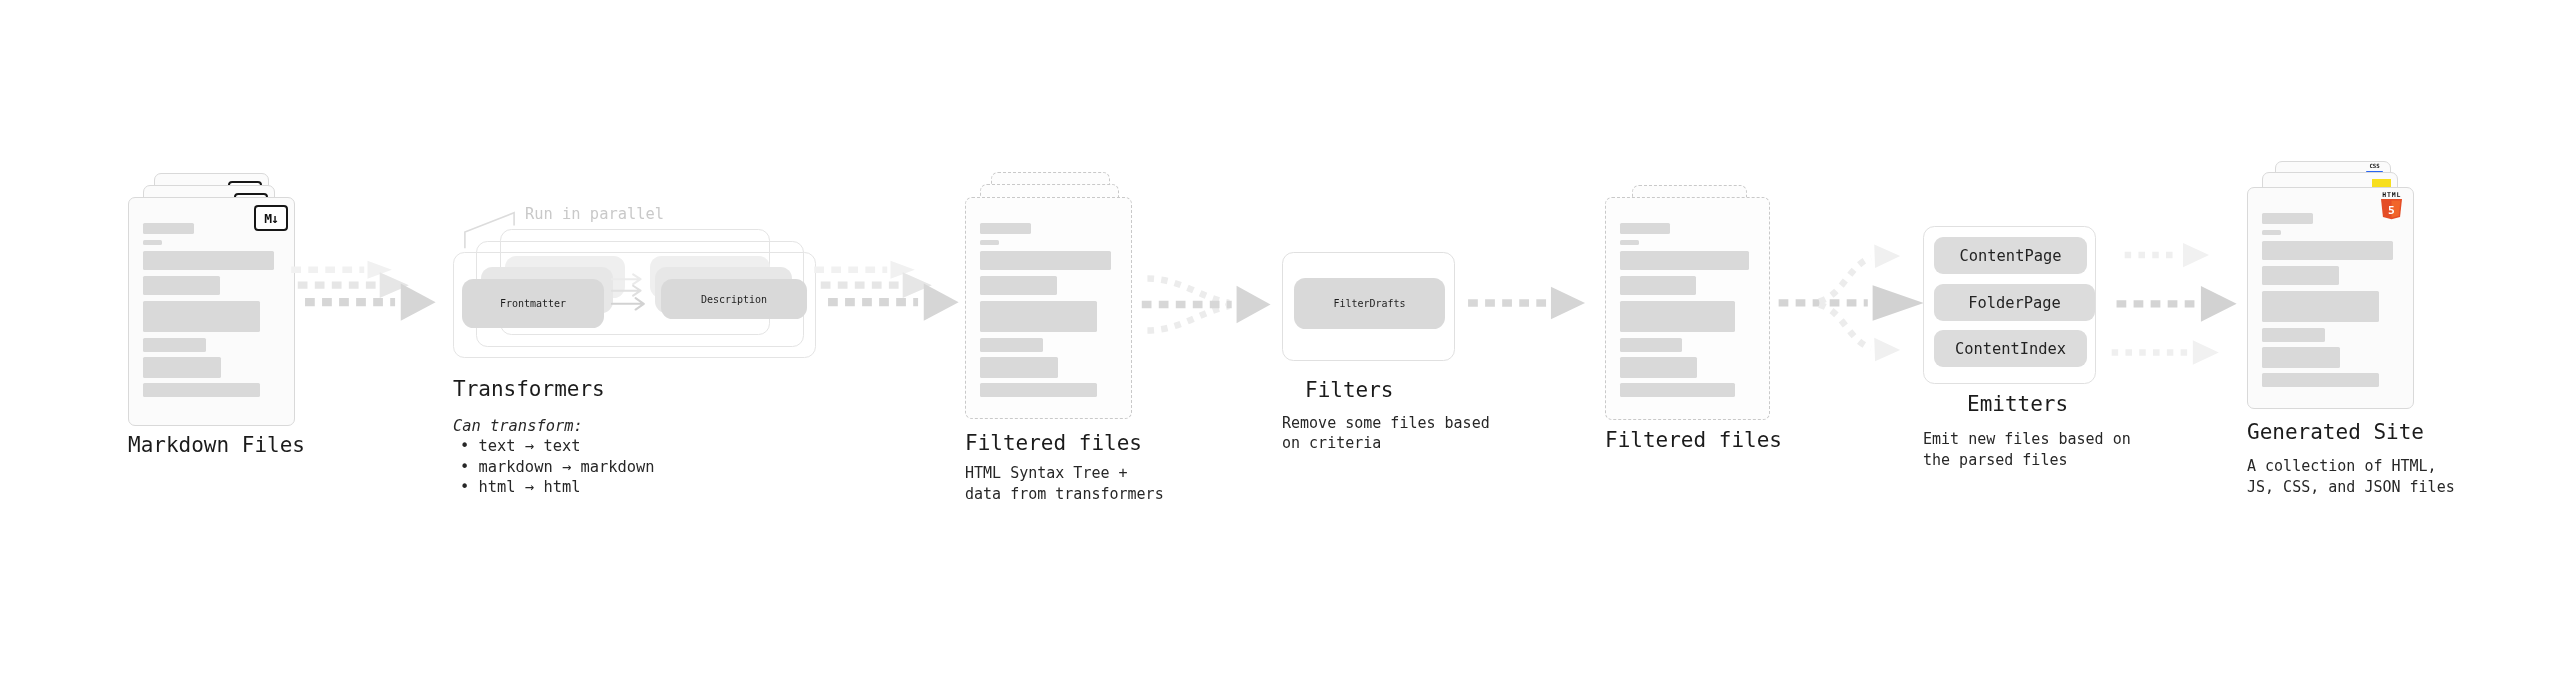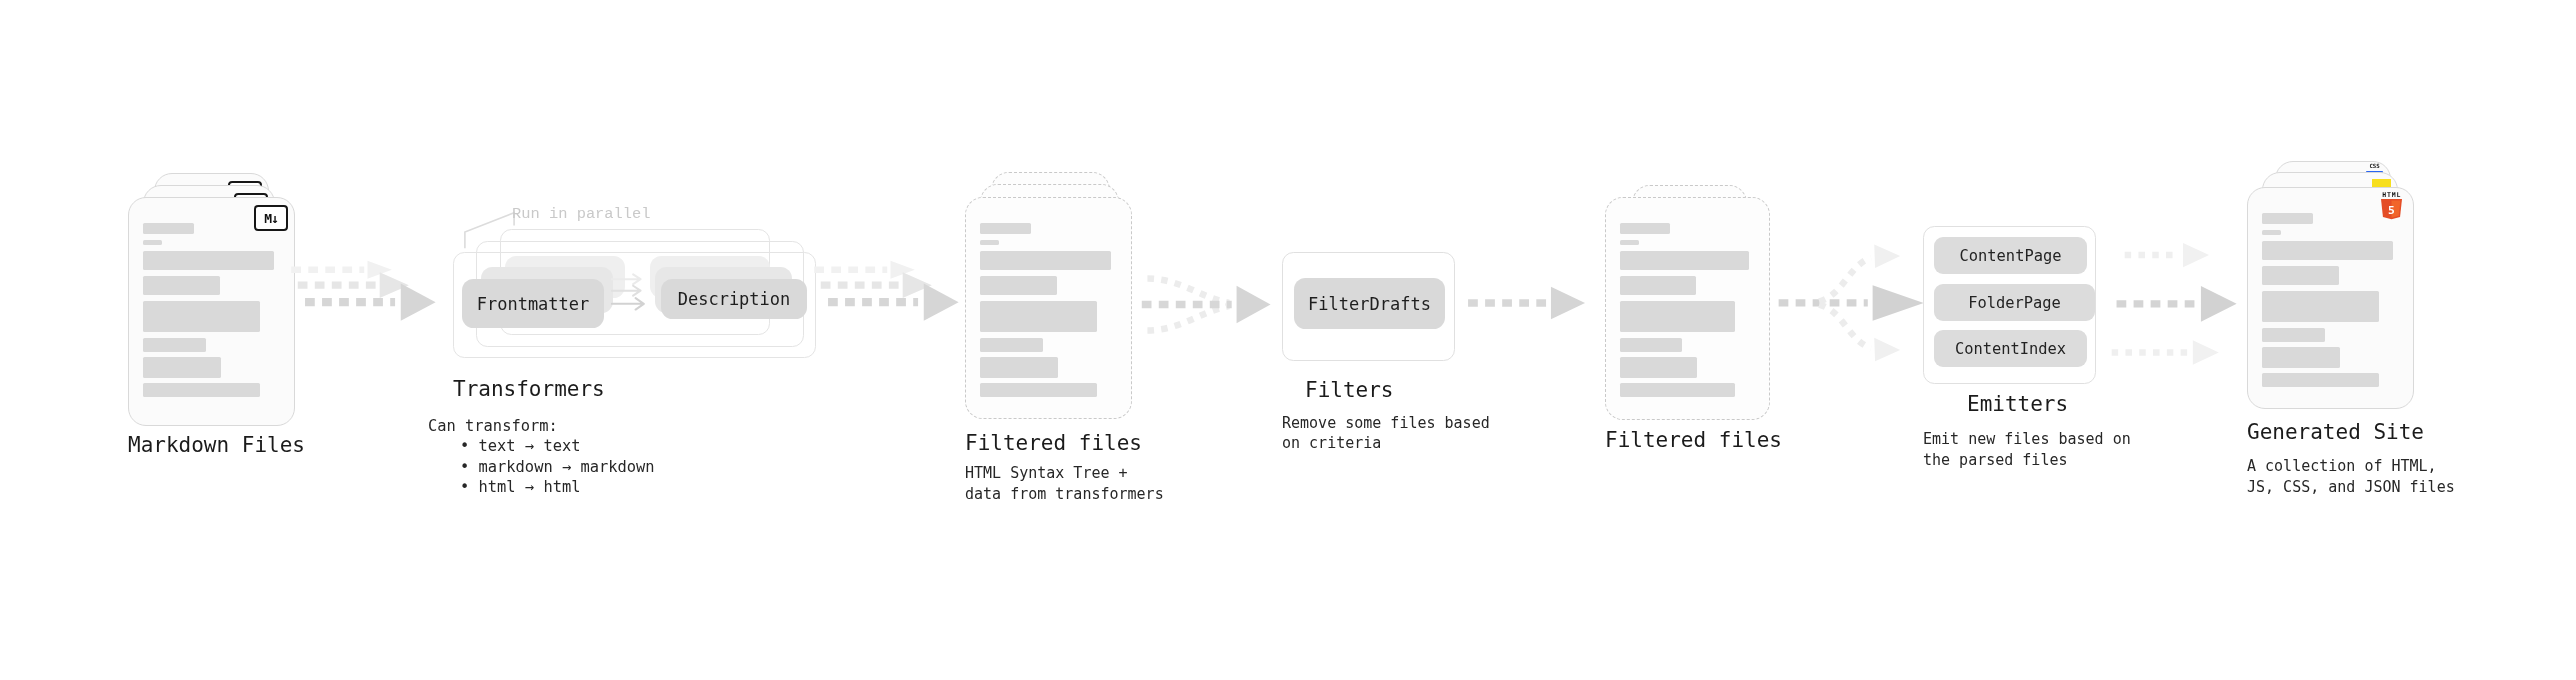--- a/index.html
+++ b/index.html
@@ -2,39 +2,39 @@
 <html style="font-size:13px"><head>
 <meta charset="utf-8">
 <style>
   html,body{margin:0;padding:0;background:#ffffff;}
   .canvas{
     position:relative;width:2576px;height:681px;background:#ffffff;overflow:hidden;
     font-family:"DejaVu Sans Mono","Liberation Mono",monospace;
   }
   .abs{position:absolute;box-sizing:border-box;}
   
-  .file-card{position:absolute;box-sizing:border-box;background:#fbfbfb;border:1.6px solid #d9d9d9;border-radius:18px;}
+  .file-card{position:absolute;box-sizing:border-box;background:#fbfbfb;border:1.6px solid #d9d9d9;border-radius:7px;}
   .file-card.dashed{border:1.6px dashed #c9c9c9;background:#fdfdfd;}
   .bars{position:absolute;left:14px;top:25px;right:16.3px;}
   .bar{background:#d9d9d9;border-radius:1.6px;margin-bottom:5.7px;}
   
   .md-badge{position:absolute;top:7.3px;right:5.7px;width:30px;height:22px;border:2.4px solid #161616;border-radius:4.1px;
     background:#ffffff;display:flex;align-items:center;justify-content:center;
     font-weight:bold;font-size:13px;color:#111;letter-spacing:-0.8px;}
   .html-badge{position:absolute;top:4.1px;right:9.8px;width:23px;text-align:center;}
   .html-badge .html-word{font-size:6.5px;font-weight:bold;color:#111;letter-spacing:0.8px;line-height:7.3px;}
   .css-badge{position:absolute;top:2.4px;right:7.3px;width:16.3px;text-align:center;}
   .css-badge .css-word{font-size:5.7px;font-weight:bold;color:#111;line-height:5.7px;}
   .css-badge .css-bar{height:3.3px;background:#2965f1;margin-top:0.8px;border-radius:0.8px;}
   .js-badge{position:absolute;top:5.7px;right:6.5px;width:18.7px;height:10.6px;background:#f7df1e;}
   
   .outline-box{position:absolute;box-sizing:border-box;border:1.6px solid #e4e4e4;border-radius:11.4px;background:transparent;}
   .panel-box{position:absolute;box-sizing:border-box;border:1.6px solid #e0e0e0;border-radius:11.4px;background:#ffffff;}
   .pill{position:absolute;box-sizing:border-box;background:#d9d9d9;border-radius:11.4px;
-    display:flex;align-items:center;justify-content:center;font-size:17px;color:#1e1e1e;}
+    display:flex;align-items:center;justify-content:center;font-size:10px;color:#1e1e1e;}
   .pill.small{font-size:15.4px;border-radius:9px;background:#dcdcdc;color:#232323;}
   .ghost-pill{position:absolute;border-radius:11.4px;}
   
   .stage-label{position:absolute;font-size:21px;line-height:27px;color:#1b1b1b;white-space:nowrap;}
   .stage-desc{position:absolute;font-size:15px;line-height:21px;color:#272727;white-space:pre-line;}
   .desc-line{position:absolute;font-size:15.4px;line-height:20.3px;color:#272727;white-space:pre;}
   .note-text{position:absolute;font-size:15.4px;color:#c9c9c9;white-space:nowrap;}
   svg{display:block;}
 </style>
 </head>
@@ -91,24 +91,24 @@
       <g fill="none" stroke-linecap="round" stroke-linejoin="round">
         <path d="M1,10 H34 M27,4 L36,10 L27,16" stroke="#ebebeb" stroke-width="2.5"></path>
         <path d="M1,24 H34 M27,18 L36,24 L27,30" stroke="#e0e0e0" stroke-width="2.5"></path>
         <path d="M1,40 H38 M30,33 L40,40 L30,47" stroke="#d2d2d2" stroke-width="2.5"></path>
       </g>
     </svg>
 
     <svg class="abs" style="left:459px;top:203px;" width="65" height="50" viewBox="0 0 80 62">
       <polyline points="7,56 7,36 68,12 68,28" fill="none" stroke="#dcdcdc" stroke-width="2"></polyline>
     </svg>
-    <div class="note-text" style="left:512px;top:205px;font-family:Liberation Mono, monospace;">Run in parallel</div>
+    <div class="note-text" style="left:525px;top:205px;">Run in parallel</div>
 
     <div class="stage-label" style="left:453px;top:376px;">Transformers</div>
-    <div class="desc-line" style="left:428px;top:416px;">Can transform:</div>
+    <div class="desc-line" style="left:453px;top:416px;font-style:italic;">Can transform:</div>
     <div class="desc-line" style="left:460px;top:436px;">• text → text</div>
     <div class="desc-line" style="left:460px;top:457px;">• markdown → markdown</div>
     <div class="desc-line" style="left:460px;top:477px;">• html → html</div>
   </div>
 
   <svg class="abs" style="left:809px;top:260px;" width="163" height="73" viewBox="0 0 200 90">
     <line x1="6" y1="12" x2="96" y2="12" stroke="#f1f1f1" stroke-width="8" stroke-dasharray="12 9"></line>
     <polygon points="100,1 130,12 100,23" fill="#f1f1f1"></polygon>
     <line x1="14" y1="31" x2="110" y2="31" stroke="#e6e6e6" stroke-width="9" stroke-dasharray="12 9"></line>
     <polygon points="115,15 151,31 115,47" fill="#e6e6e6"></polygon>

